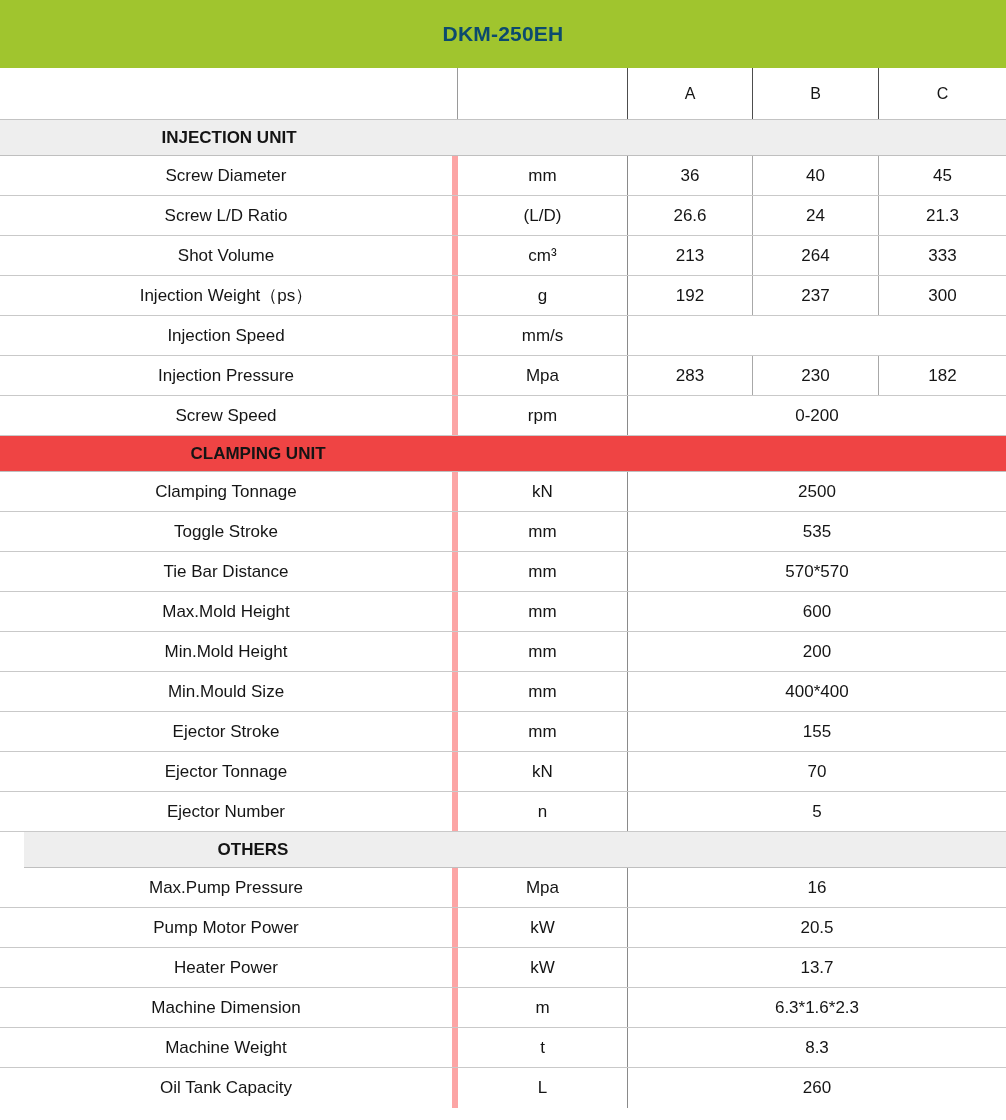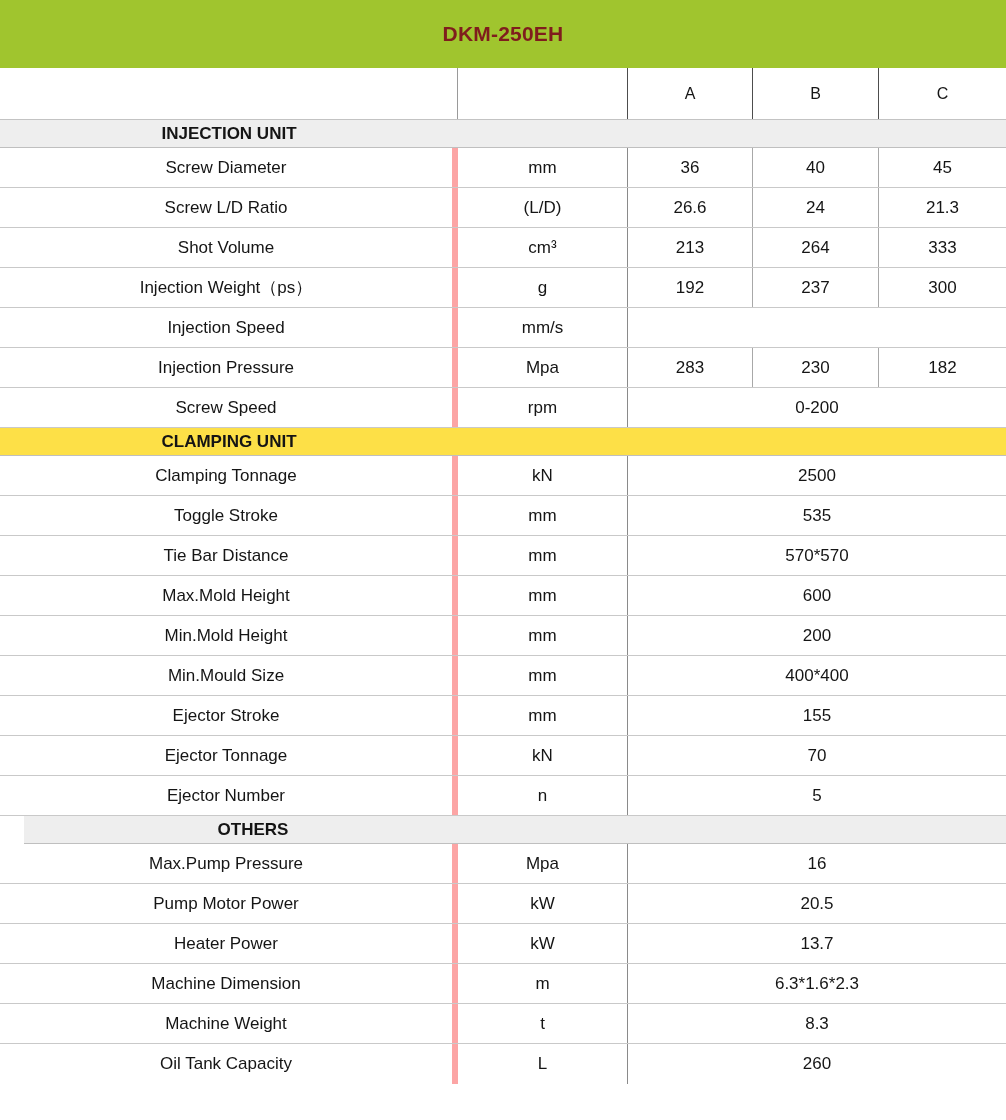--- a/index.html
+++ b/index.html
@@ -20,21 +20,21 @@
   .title-bar {
     height: 68px;
     background: #a0c52e;
     display: flex;
     align-items: center;
     justify-content: center;
   }
   .title-bar .title-text {
     font-size: 21px;
     font-weight: bold;
-    color: #7f1d1d;
+    color: #0c4a6e;
     letter-spacing: 0.2px;
   }
   
   .trow {
     display: flex;
     align-items: stretch;
     height: 40px;
     border-bottom: 1px solid #c9c9c9;
   }
   .trow.header-row { height: 52px; border-bottom: 1px solid #c3c3c3; }
@@ -53,21 +53,21 @@
   .cell.vb    { width: 126px; border-right: 1px solid #a8a8a8; }
   .cell.vc    { flex: 1; }
   .cell.vspan { flex: 1; }
   .header-row .cell { font-size: 16px; }
   .header-row .cell.label { border-right: 1px solid #9a9a9a; }
   .header-row .cell.unit  { border-right: 1px solid #4d4d4d; }
   .header-row .cell.va,
   .header-row .cell.vb    { border-right: 1px solid #4d4d4d; }
   
   .section-band {
-    height: 28px;
+    height: 36px;
     background: #eeeeee;
     border-bottom: 1px solid #bfbfbf;
     display: flex;
     align-items: center;
   }
   .section-band .band-label {
     width: 458px;
     text-align: center;
     font-size: 17px;
     font-weight: bold;
@@ -139,21 +139,21 @@
     <div class="cell vb">230</div>
     <div class="cell vc">182</div>
   </div>
 
   <div class="trow">
     <div class="cell label">Screw Speed</div>
     <div class="cell unit">rpm</div>
     <div class="cell vspan">0-200</div>
   </div>
 
-  <div class="section-band" style="background-color: #fde047;">
+  <div class="section-band" style="background-color: #ef4444; padding-left: 29px;">
     <div class="band-label">CLAMPING UNIT</div>
   </div>
 
   <div class="trow">
     <div class="cell label">Clamping Tonnage</div>
     <div class="cell unit">kN</div>
     <div class="cell vspan">2500</div>
   </div>
 
   <div class="trow">

